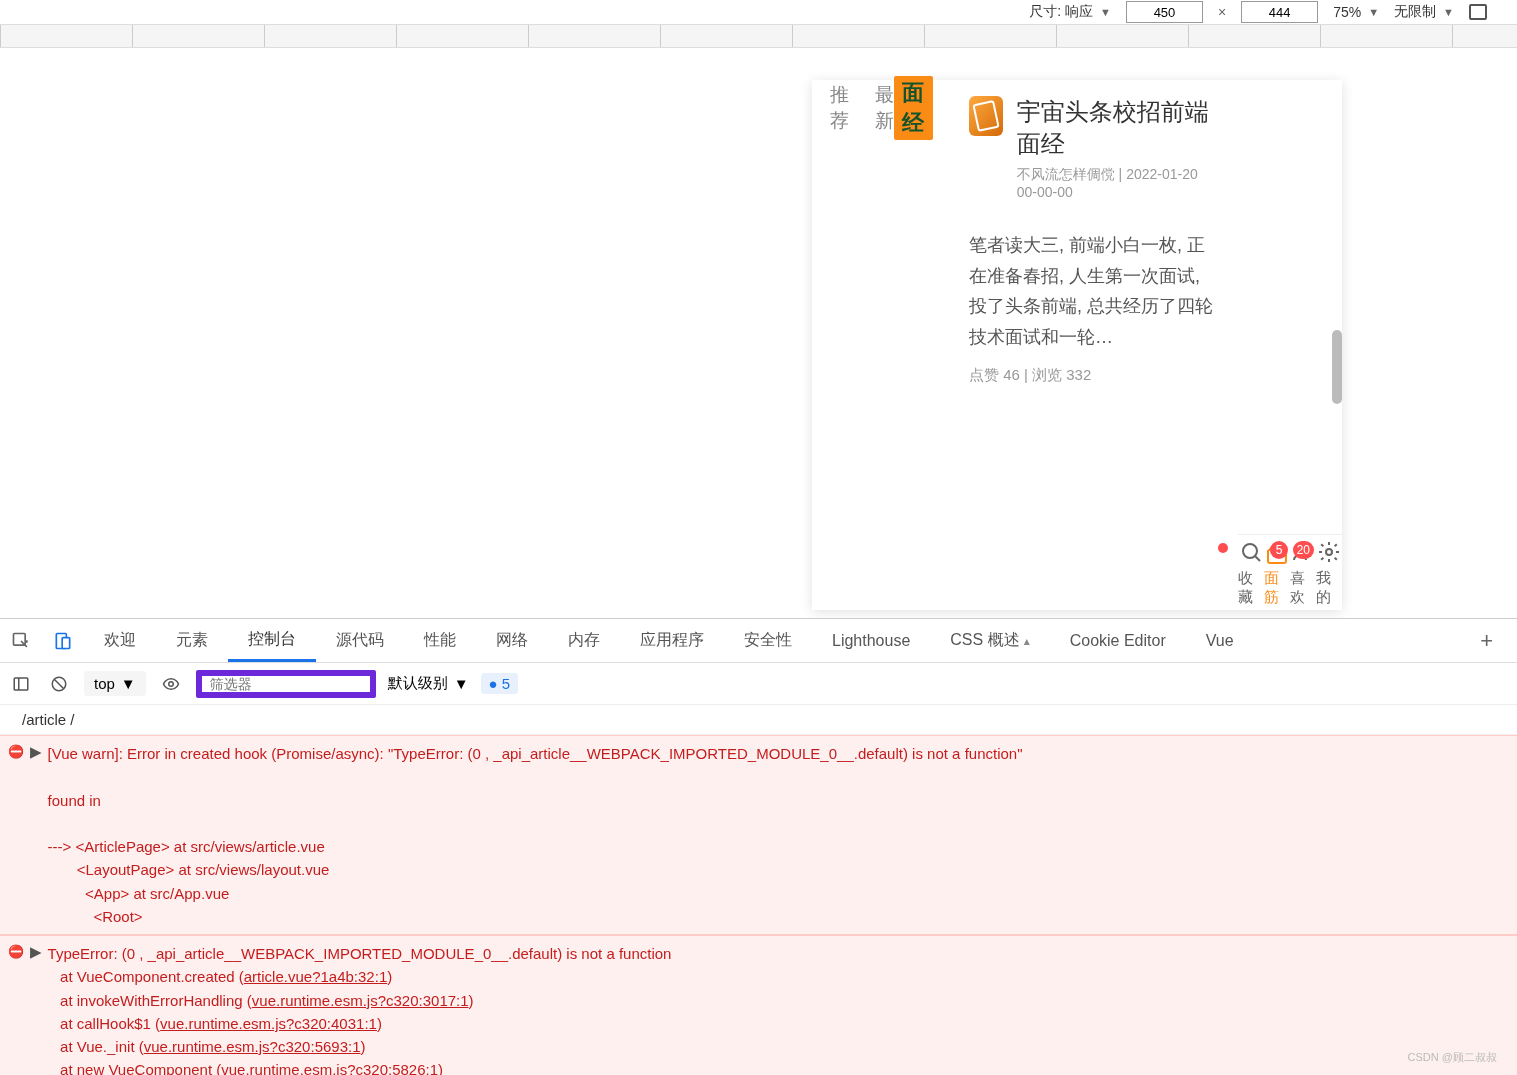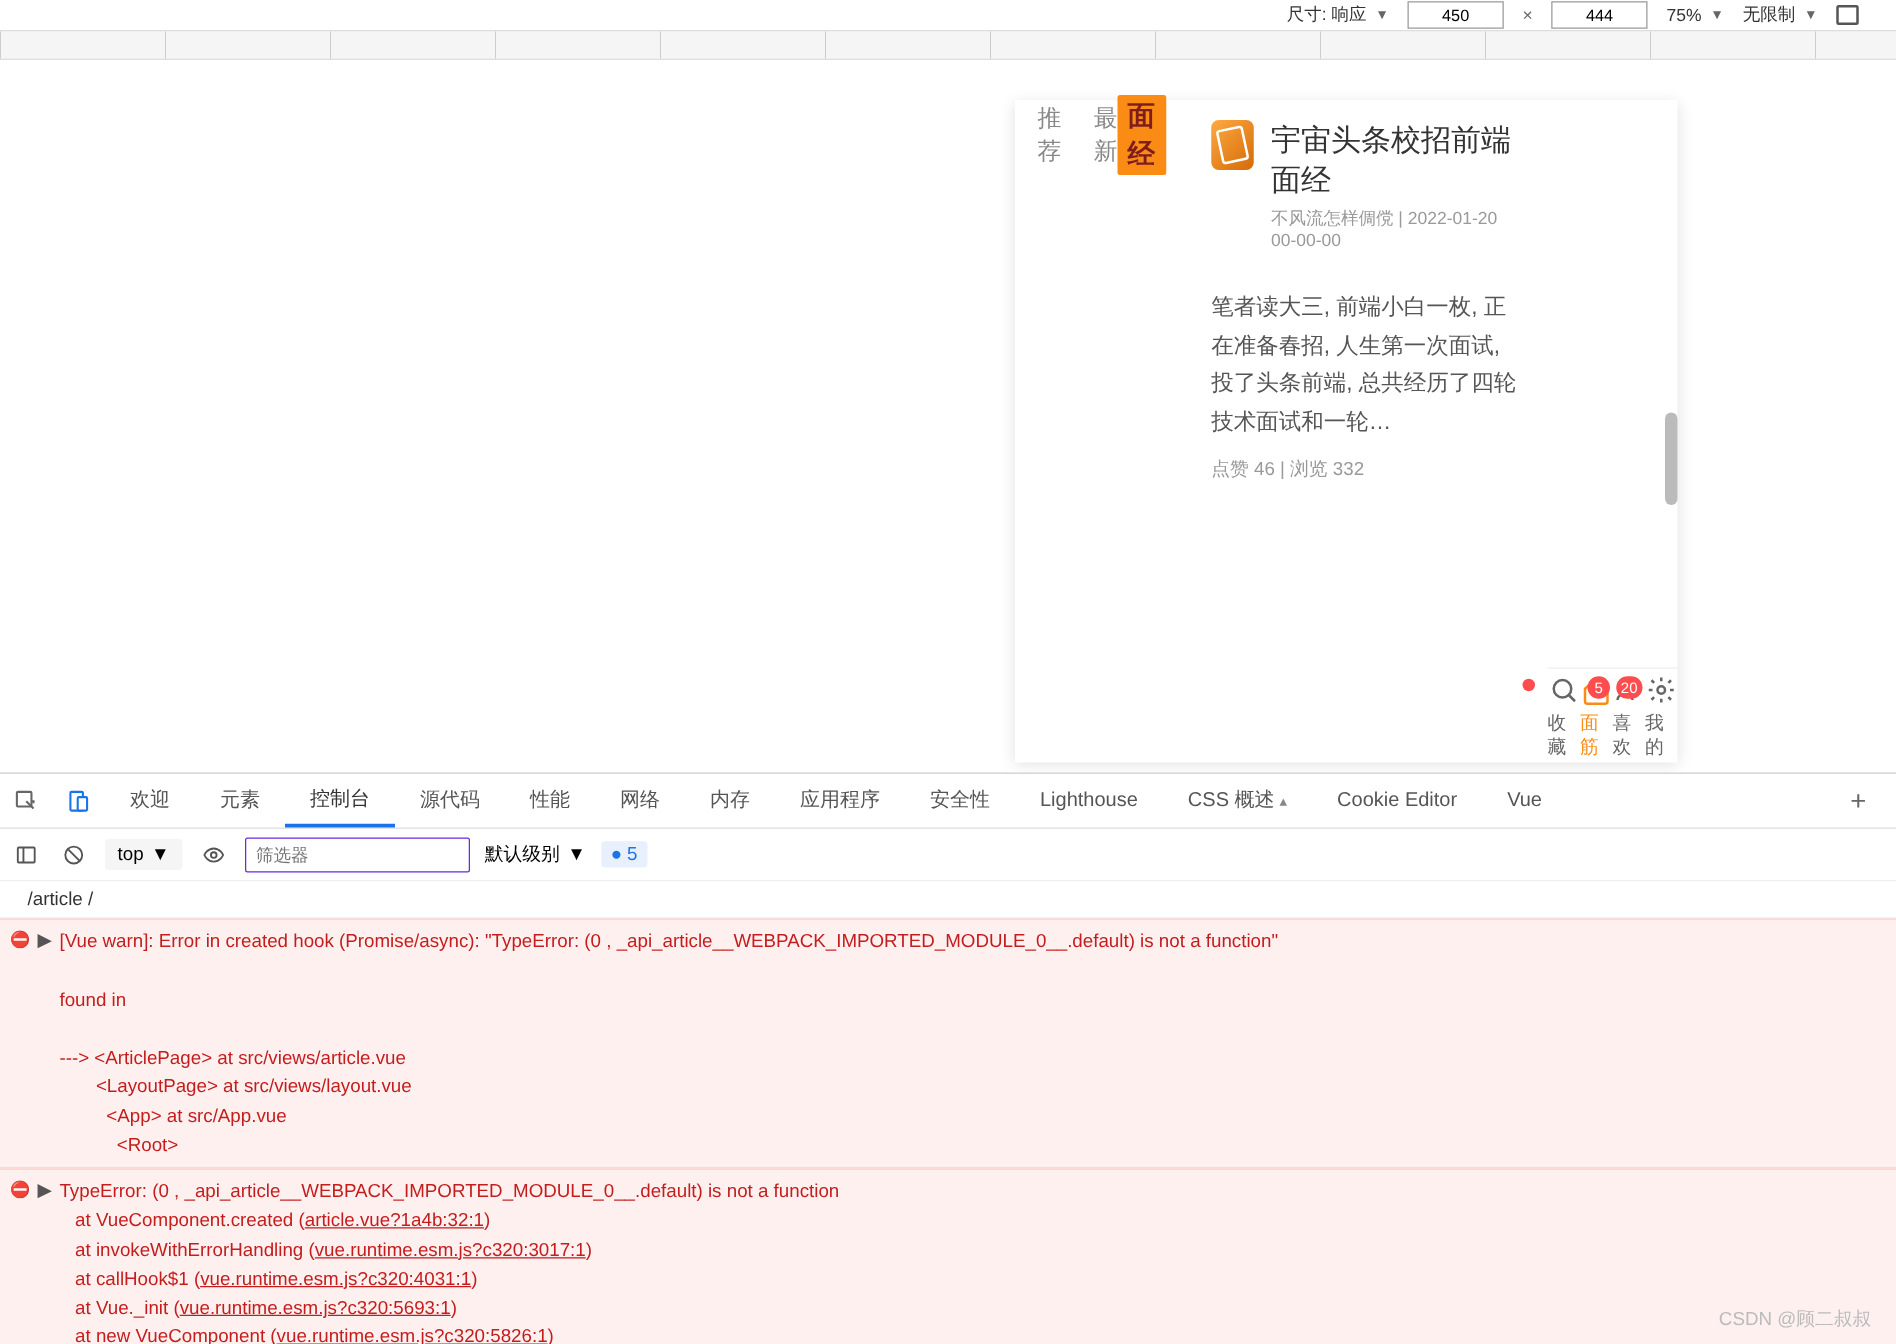--- a/index.html
+++ b/index.html
@@ -8,21 +8,21 @@
 .top-toolbar .dim-input{width:77px;height:22px;border:1px solid #999;text-align:center;font-size:13px}
 .top-toolbar .sep-x{color:#666}
 .top-toolbar .dd{color:#666;font-size:11px;margin-left:-8px}
 .top-toolbar .rotate-icon{width:18px;height:16px;border:2px solid #555;border-radius:2px;position:relative}
 .ruler-row{height:24px;background:#f5f5f5;border-top:1px solid #ddd;border-bottom:1px solid #ddd;position:relative;overflow:hidden}
 .ruler-row::before{content:"";position:absolute;left:0;right:0;top:0;height:100%;background:repeating-linear-gradient(90deg,#ccc 0,#ccc 1px,transparent 1px,transparent 132px)}
 .preview-zone{position:absolute;top:48px;left:0;right:0;height:570px;background:#fff}
 .mobile{position:absolute;left:812px;top:32px;width:530px;height:530px;background:#fff;box-shadow:0 2px 12px rgba(0,0,0,.12);display:flex;flex-direction:row}
 .mobile-header{height:56px;display:flex;align-items:center;padding:0 18px;justify-content:space-between}
 .tabs-wrap{display:flex;gap:26px;font-size:19px;color:#888}
-.logo-badge{background:#fa8c16;color:#7f1d1d;font-size:22px;font-weight:bold;padding:2px 8px;border-radius:2px;letter-spacing:1px}
+.logo-badge{background:#fa8c16;color:#14532d;font-size:22px;font-weight:bold;padding:2px 8px;border-radius:2px;letter-spacing:1px}
 .article-card{padding:16px 18px 0}
 .card-head{display:flex;gap:14px;align-items:flex-start}
 .card-icon{width:40px;height:40px;background:linear-gradient(135deg,#ffa940,#d46b08);border-radius:6px;position:relative}
 .card-icon::after{content:"";position:absolute;inset:6px;border:2px solid #fff;border-radius:3px;transform:rotate(-12deg)}
 .card-title{font-size:24px;color:#333;font-weight:500;margin-bottom:6px}
 .card-meta{font-size:14px;color:#999}
 .card-body{font-size:18px;color:#555;line-height:1.7;margin-top:30px}
 .card-stats{font-size:15px;color:#999;margin-top:14px}
 .mobile-nav{margin-top:auto;height:76px;border-top:1px solid #eee;display:flex}
 .nav-item{flex:1;display:flex;flex-direction:column;align-items:center;justify-content:center;gap:4px;position:relative;color:#666;font-size:15px}
@@ -39,32 +39,32 @@
 .dt-tabs{height:44px;display:flex;align-items:center;border-bottom:1px solid #ddd;font-size:16px;color:#555}
 .dt-tabs .ic{width:42px;display:flex;justify-content:center;align-items:center}
 .dt-tabs .ic.blue svg{stroke:#1a73e8}
 .dt-tab{padding:0 20px;height:100%;display:flex;align-items:center;cursor:pointer}
 .dt-tab.active{border-bottom:3px solid #1a73e8;color:#333}
 .dt-tab.added::after{content:"▴";color:#888;font-size:12px;margin-left:4px}
 .dt-tabs .plus{margin-left:auto;padding:0 24px;font-size:22px;color:#666}
 .dt-sub{height:42px;display:flex;align-items:center;border-bottom:1px solid #eee;gap:12px;padding:0 8px;font-size:15px}
 .sub-ic{width:26px;display:flex;justify-content:center;color:#555}
 .top-dd{padding:4px 10px;background:rgba(0,0,0,.04);border-radius:3px;display:flex;align-items:center;gap:6px}
-.filter-input{width:180px;height:28px;border:1px solid #6d28d9;padding:0 8px;font-size:14px;border-radius:2px}
+.filter-input{width:180px;height:28px;border:6px solid #6d28d9;padding:0 8px;font-size:14px;border-radius:2px}
 .lvl-dd{display:flex;align-items:center;gap:6px}
 .issue-badge{background:#e8f0fe;color:#1a73e8;padding:2px 8px;border-radius:3px;display:flex;align-items:center;gap:4px}
 .issue-badge::before{content:"●";color:#1a73e8}
 .console-body{flex:1;overflow:auto;font-family:Consolas,Menlo,monospace;font-size:15px}
 .log-plain{padding:6px 22px;color:#333;border-bottom:1px solid #f0f0f0}
 .log-err{background:#fff0f0;border-top:1px solid #ffccc7;border-bottom:1px solid #ffccc7;padding:6px 8px;color:#c41d1d;display:flex;align-items:flex-start;gap:6px}
 .err-ic{color:#d32f2f;font-size:13px;margin-top:2px;width:16px;text-align:center}
 .err-caret{color:#555;margin-top:1px}
 .err-text{white-space:pre;line-height:1.55}
 .err-text a{color:#c41d1d;text-decoration:underline}
-.watermark{position:absolute;right:20px;bottom:10px;color:#bbb;font-size:15px}
+.watermark{position:absolute;right:20px;bottom:10px;color:#bbb;font-size:11px}
 </style>
 </head>
 <body>
 
 <div class="top-toolbar">
   <span>尺寸: 响应</span>
     <span class="dd">▼</span>
   <input class="dim-input" value="450" style="">
   <span class="sep-x">×</span>
   <input class="dim-input" value="444" style="">

